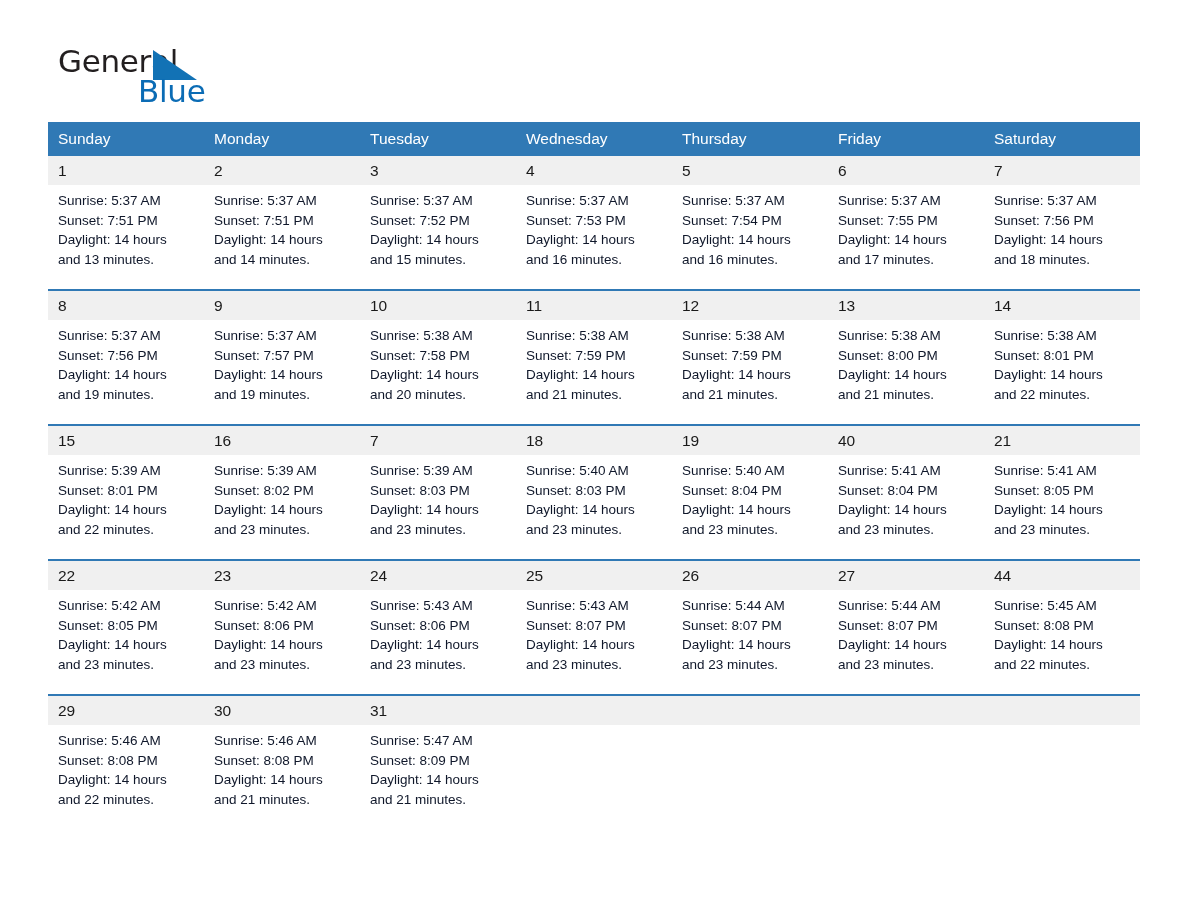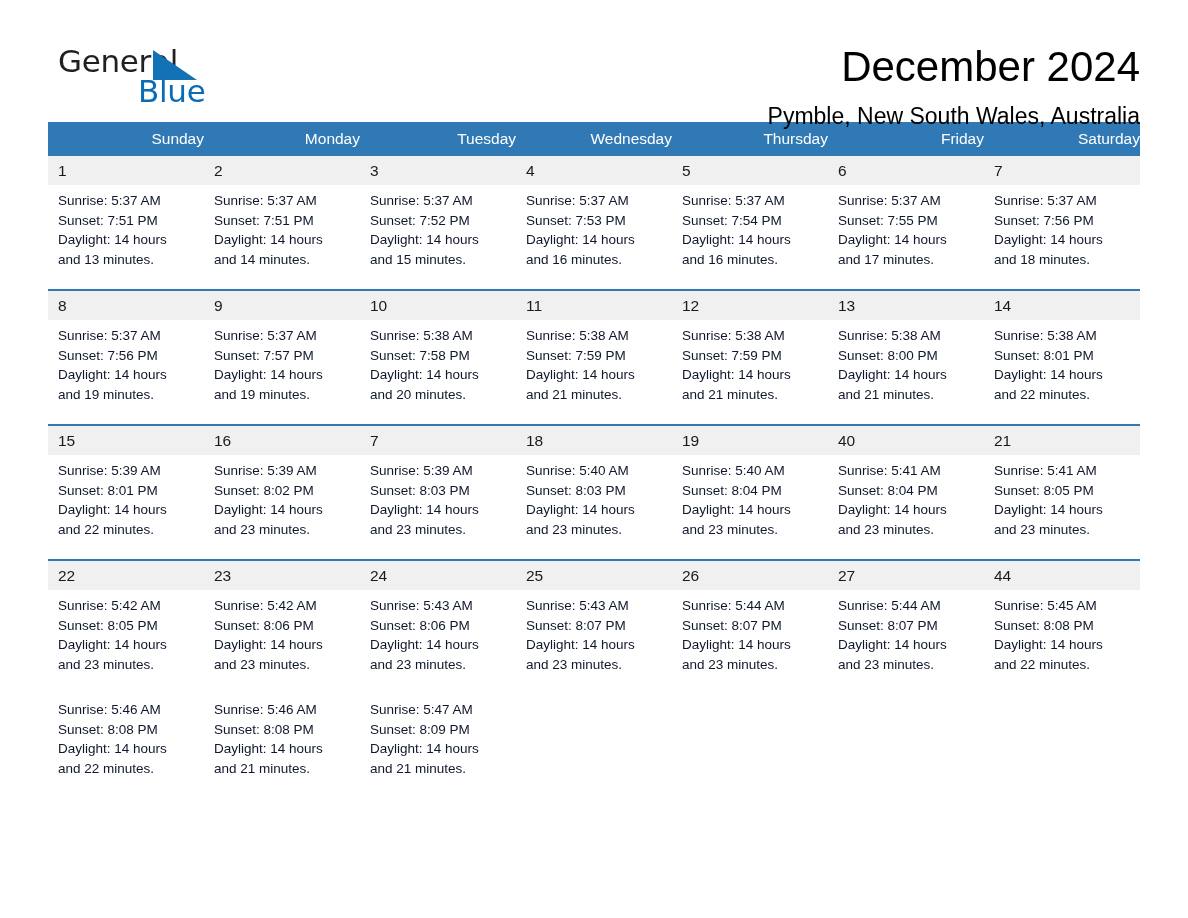--- a/index.html
+++ b/index.html
@@ -92,21 +92,21 @@
     width: 1092px;
     border-collapse: collapse;
     table-layout: fixed;
   }
   .cal th {
     background: #3079b5;
     color: #ffffff;
     font-weight: normal;
     font-size: 15.5px;
     line-height: 18px;
-    text-align: right;
+    text-align: left;
     padding: 8px 0 8px 10px;
     border: none;
   }
   .cal td {
     width: 156px;
     vertical-align: top;
     padding: 0;
     border: none;
   }
   tr.week {
@@ -136,24 +136,20 @@
 </head>
 <body>
 
 <div class="page">
 
   <div class="top">
     <div class="logo">
       <span class="logo-general">General</span>
       <span class="logo-tri"></span>
       <span class="logo-blue">Blue</span>
-    </div>
-    <div class="titles">
-      <h1 class="month-title">December 2024</h1>
-      <div class="location">Pymble, New South Wales, Australia</div>
     </div>
   </div>
 
   <table class="cal">
     <thead>
       <tr>
         <th>Sunday</th>
         <th>Monday</th>
         <th>Tuesday</th>
         <th>Wednesday</th>
@@ -480,20 +476,43 @@
           </td>
           <td>
             <div class="details">
               <div class="line">Sunrise: 5:45 AM</div>
               <div class="line">Sunset: 8:08 PM</div>
               <div class="line">Daylight: 14 hours</div>
               <div class="line">and 22 minutes.</div>
             </div>
           </td>
         </tr>
+        <tr class="week">
+          <td>
+            <div class="daynum">29</div>
+          </td>
+          <td>
+            <div class="daynum">30</div>
+          </td>
+          <td>
+            <div class="daynum">31</div>
+          </td>
+          <td>
+            <div class="daynum empty"></div>
+          </td>
+          <td>
+            <div class="daynum empty"></div>
+          </td>
+          <td>
+            <div class="daynum empty"></div>
+          </td>
+          <td>
+            <div class="daynum empty"></div>
+          </td>
+        </tr>
         <tr>
           <td>
             <div class="details">
               <div class="line">Sunrise: 5:46 AM</div>
               <div class="line">Sunset: 8:08 PM</div>
               <div class="line">Daylight: 14 hours</div>
               <div class="line">and 22 minutes.</div>
             </div>
           </td>
           <td>

